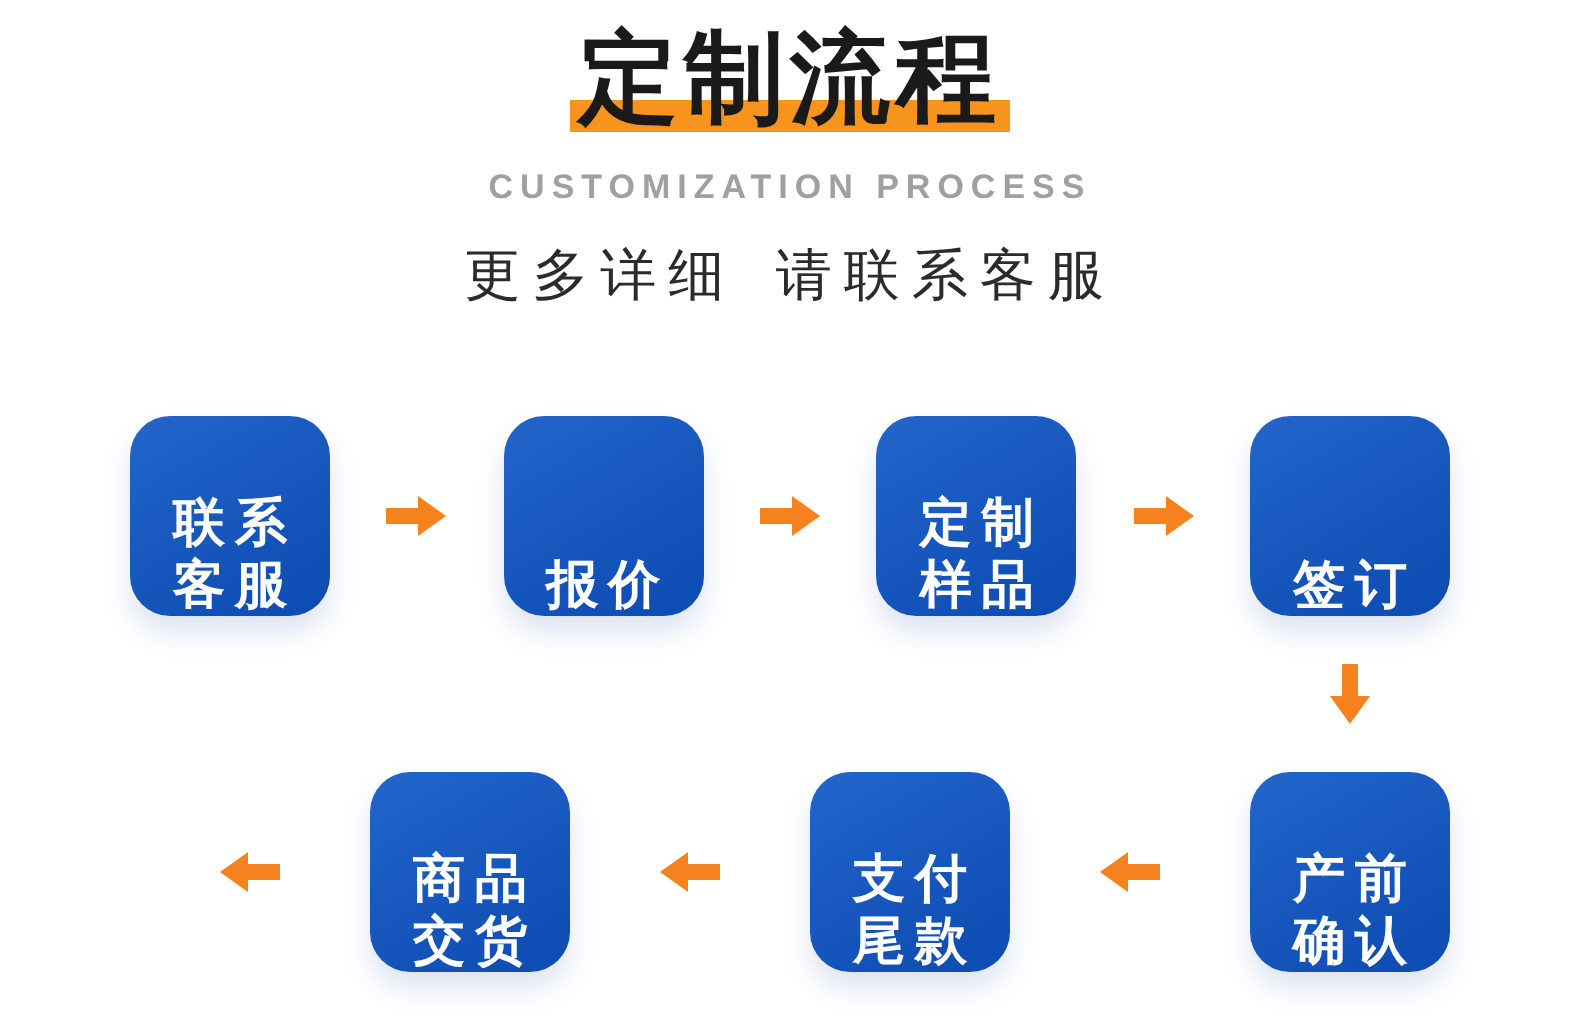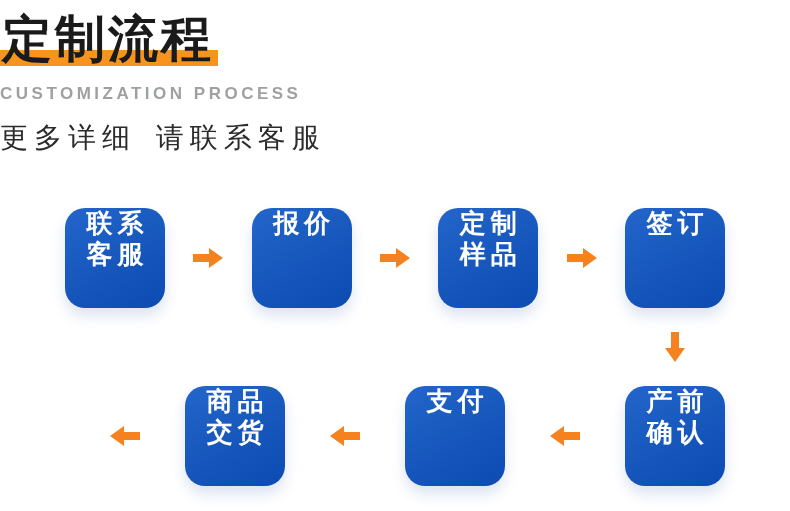--- a/index.html
+++ b/index.html
@@ -2,21 +2,21 @@
 <html style="--highlight: #f7941e; --arrow: #f5821f; --box-gradient-start: #2365ca; --box-gradient-end: #0c4bb1; --subtitle-gray: #9fa0a0; --title-black: #1a1a1a; --box-text: #ffffff;"><head>
 <meta charset="utf-8">
 <style>
   * { margin: 0; padding: 0; box-sizing: border-box; }
   html, body { width: 790px; height: 511px; background: #ffffff; overflow: hidden; }
   body { font-family: "Liberation Sans", sans-serif; }
 
   .page { width: 790px; height: 511px; position: relative; }
 
   
-  .header { padding-top: 12px; }
+  .header { text-align: center; padding-top: 12px; }
 
   .title {
     display: inline-block;
     position: relative;
     font-size: 50px;
     font-weight: 900;
     color: #1a1a1a;
     letter-spacing: 3px;
     line-height: 1.1;
     padding: 0 2px;
@@ -59,21 +59,21 @@
 
   .box {
     width: 100px;
     height: 100px;
     border-radius: 20px;
     background: linear-gradient(150deg, var(--box-gradient-start, #2365ca) 0%, var(--box-gradient-end, #0c4bb1) 100%);
     box-shadow: 0 8px 14px rgba(20, 70, 160, 0.15);
     color: #ffffff;
     display: flex;
     flex-direction: column;
-    justify-content: flex-start;
+    justify-content: flex-end;
     align-items: center;
     font-size: 26px;
     font-weight: 800;
     line-height: 31px;
     letter-spacing: 5px;
     text-align: center;
   }
   .box .line { padding-left: 5px; }
 
   .arrow-cell {
@@ -161,20 +161,21 @@
         <span class="line">商品</span>
         <span class="line">交货</span>
       </div>
       <div class="arrow-cell">
         <svg class="arrow-svg" width="30" height="20" viewBox="0 0 30 20">
             <polygon points="30,6 14,6 14,0 0,10 14,20 14,14 30,14"></polygon>
           </svg>
       </div>
       <div class="box">
         <span class="line">支付</span>
+        <span class="line">尾款</span>
       </div>
       <div class="arrow-cell">
         <svg class="arrow-svg" width="30" height="20" viewBox="0 0 30 20">
             <polygon points="30,6 14,6 14,0 0,10 14,20 14,14 30,14"></polygon>
           </svg>
       </div>
       <div class="box">
         <span class="line">产前</span>
         <span class="line">确认</span>
       </div>

